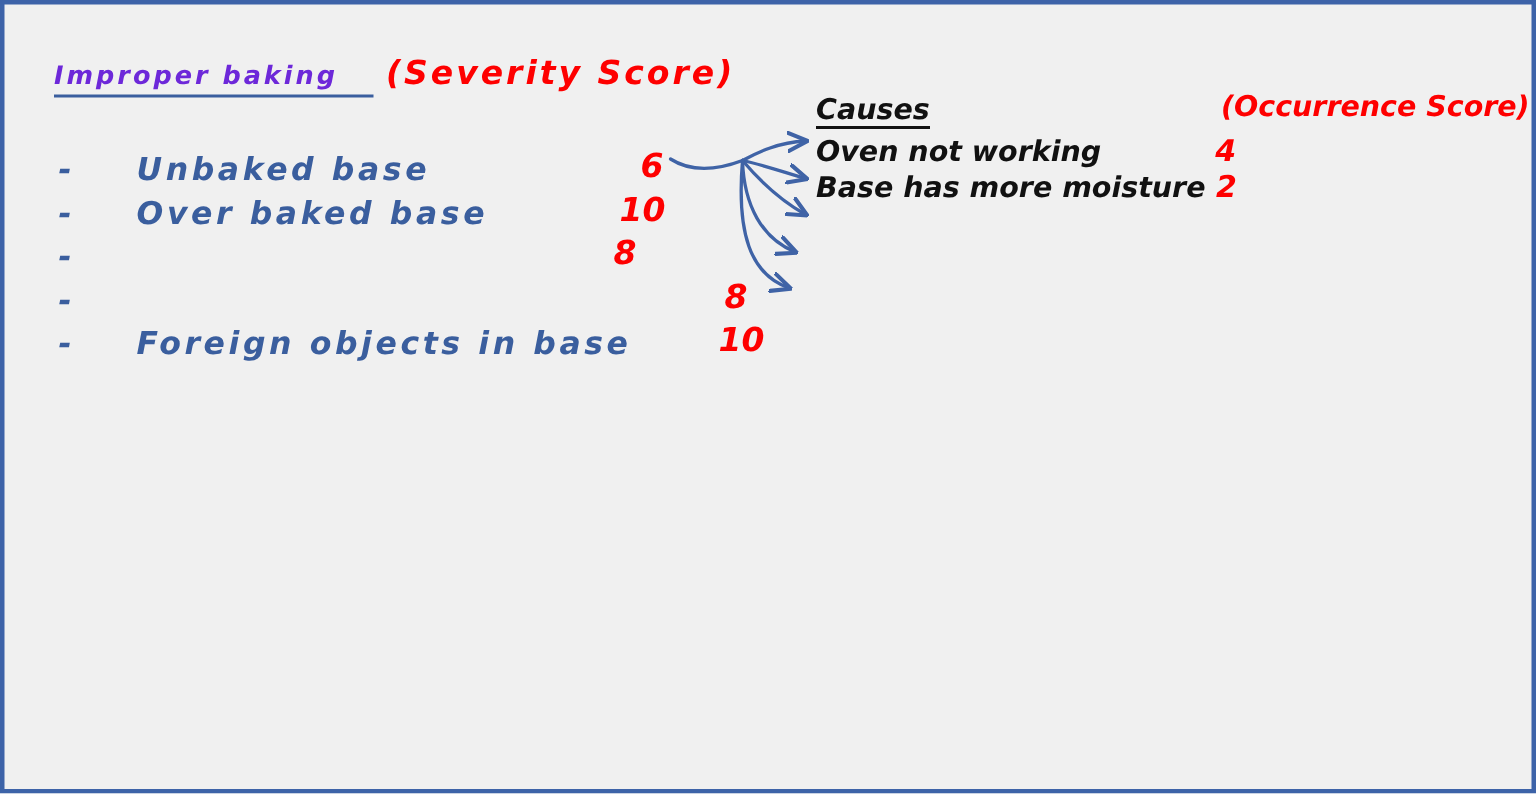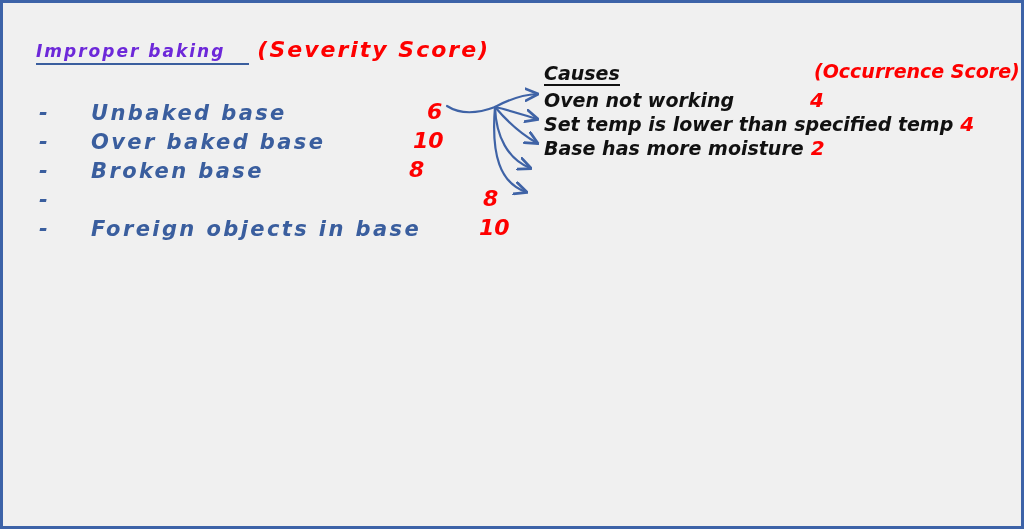--- a/index.html
+++ b/index.html
@@ -182,21 +182,20 @@
     </div>
 
     <div class="fm-row">
       <span class="fm-dash">-</span>
       <span class="fm-label">Over baked base</span>
       <span class="fm-score" style="left:374px;">10</span>
     </div>
 
     <div class="fm-row">
       <span class="fm-dash">-</span>
-      <span class="fm-label">Broken base</span>
       <span class="fm-score" style="left:370px;">8</span>
     </div>
 
     <div class="fm-row">
       <span class="fm-dash">-</span>
       <span class="fm-score" style="left:444px;">8</span>
     </div>
 
     <div class="fm-row">
       <span class="fm-dash">-</span>
@@ -228,23 +227,20 @@
 
   <div id="causes-head">Causes</div>
   <div id="occurrence-head">(Occurrence Score)</div>
 
   <div id="cause-list">
 
     <div class="cz-row pad-first">
       <span class="cz-label">Oven not working</span><span class="cz-score">4</span>
     </div>
 
-    <div class="cz-row">
-      <span class="cz-label">Set temp is lower than specified temp</span><span class="cz-score">4</span>
-    </div>
 
     <div class="cz-row">
       <span class="cz-label">Base has more moisture</span><span class="cz-score">2</span>
     </div>
 
 
 
   </div>
 
 </div>

